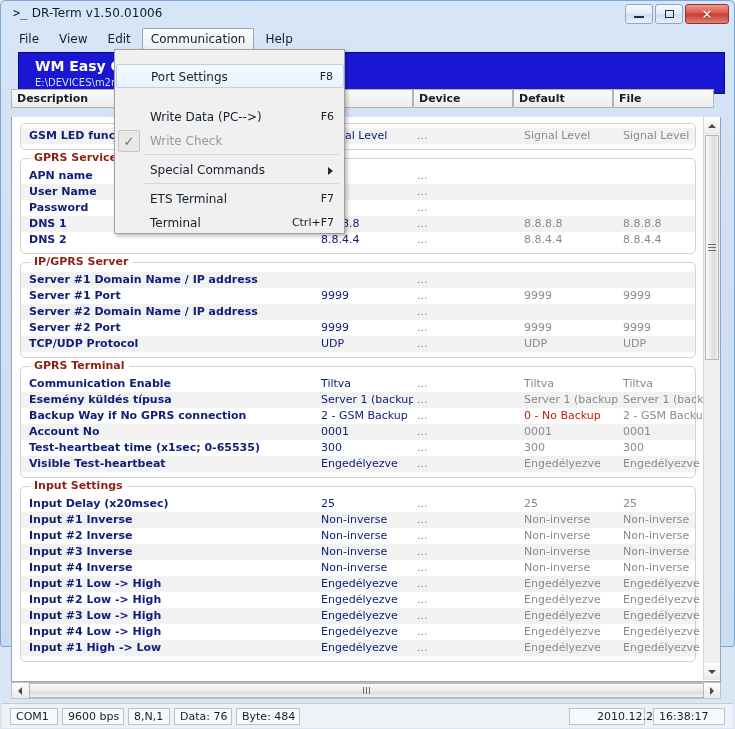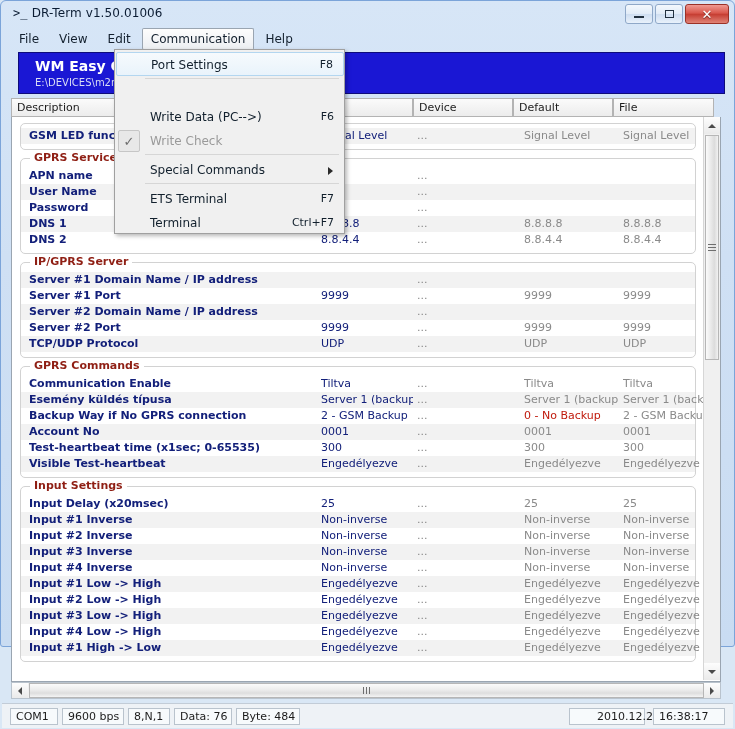--- a/index.html
+++ b/index.html
@@ -102,22 +102,22 @@
     white-space: nowrap;
   }
   .banner-path {
     position: absolute; left: 16px; top: 24px;
     color: #d9dcf5; font-size: 10px;
     white-space: nowrap;
   }
 
   
   .colheader {
-    position: absolute; left: 10px; top: 97px;
-    width: 710px; height: 19px;
+    position: absolute; left: 10px; top: 88px;
+    width: 710px; height: 19px; font-weight: bold;
   }
   .colcell {
     position: absolute; top: 0; height: 19px;
     background: linear-gradient(to bottom, #fbfbfb, #ececec);
     border: 1px solid #b3b3b3;
     box-sizing: border-box;
     font-size: 11px; color: #1c1c1c;
     padding-left: 5px; line-height: 17px;
     white-space: nowrap; overflow: hidden;
   }
@@ -301,20 +301,21 @@
     font-size: 12px; color: #12202d;
     line-height: 24px;
     box-sizing: border-box;
   }
   .dd-item .lbl { position: absolute; left: 34px; top: 0; }
   .dd-item .key { position: absolute; right: 10px; top: 0; font-size: 11px; }
   .dd-item.highlight {
     background: linear-gradient(to bottom, #f6fafd, #e9f3fb);
     border: 1px solid #b3d6f0;
     border-radius: 2px;
+    margin-top: 12px;
   }
   .dd-item.disabled .lbl { color: #9a9a9a; }
   .dd-sep {
     position: absolute; left: 30px; width: 194px;
     height: 1px; background: #d6d6d6;
   }
   .dd-check {
     position: absolute; left: 3px;
     width: 22px; height: 22px;
     border: 1px solid #c6c6c6;
@@ -455,21 +456,21 @@
           </div>
           <div class="row alt">
             <span class="c-desc">TCP/UDP Protocol</span>
             <span class="c-val">UDP</span>
             <span class="c-dots">...</span>
             <span class="c-def">UDP</span>
             <span class="c-file">UDP</span>
           </div>
         </div>
         <div class="group">
-          <div class="group-label">GPRS Commands</div>
+          <div class="group-label">GPRS Terminal</div>
           <div class="row">
             <span class="c-desc">Communication Enable</span>
             <span class="c-val">Tiltva</span>
             <span class="c-dots">...</span>
             <span class="c-def">Tiltva</span>
             <span class="c-file">Tiltva</span>
           </div>
           <div class="row alt">
             <span class="c-desc">Esemény küldés típusa</span>
             <span class="c-val">Server 1 (backup ...</span>

